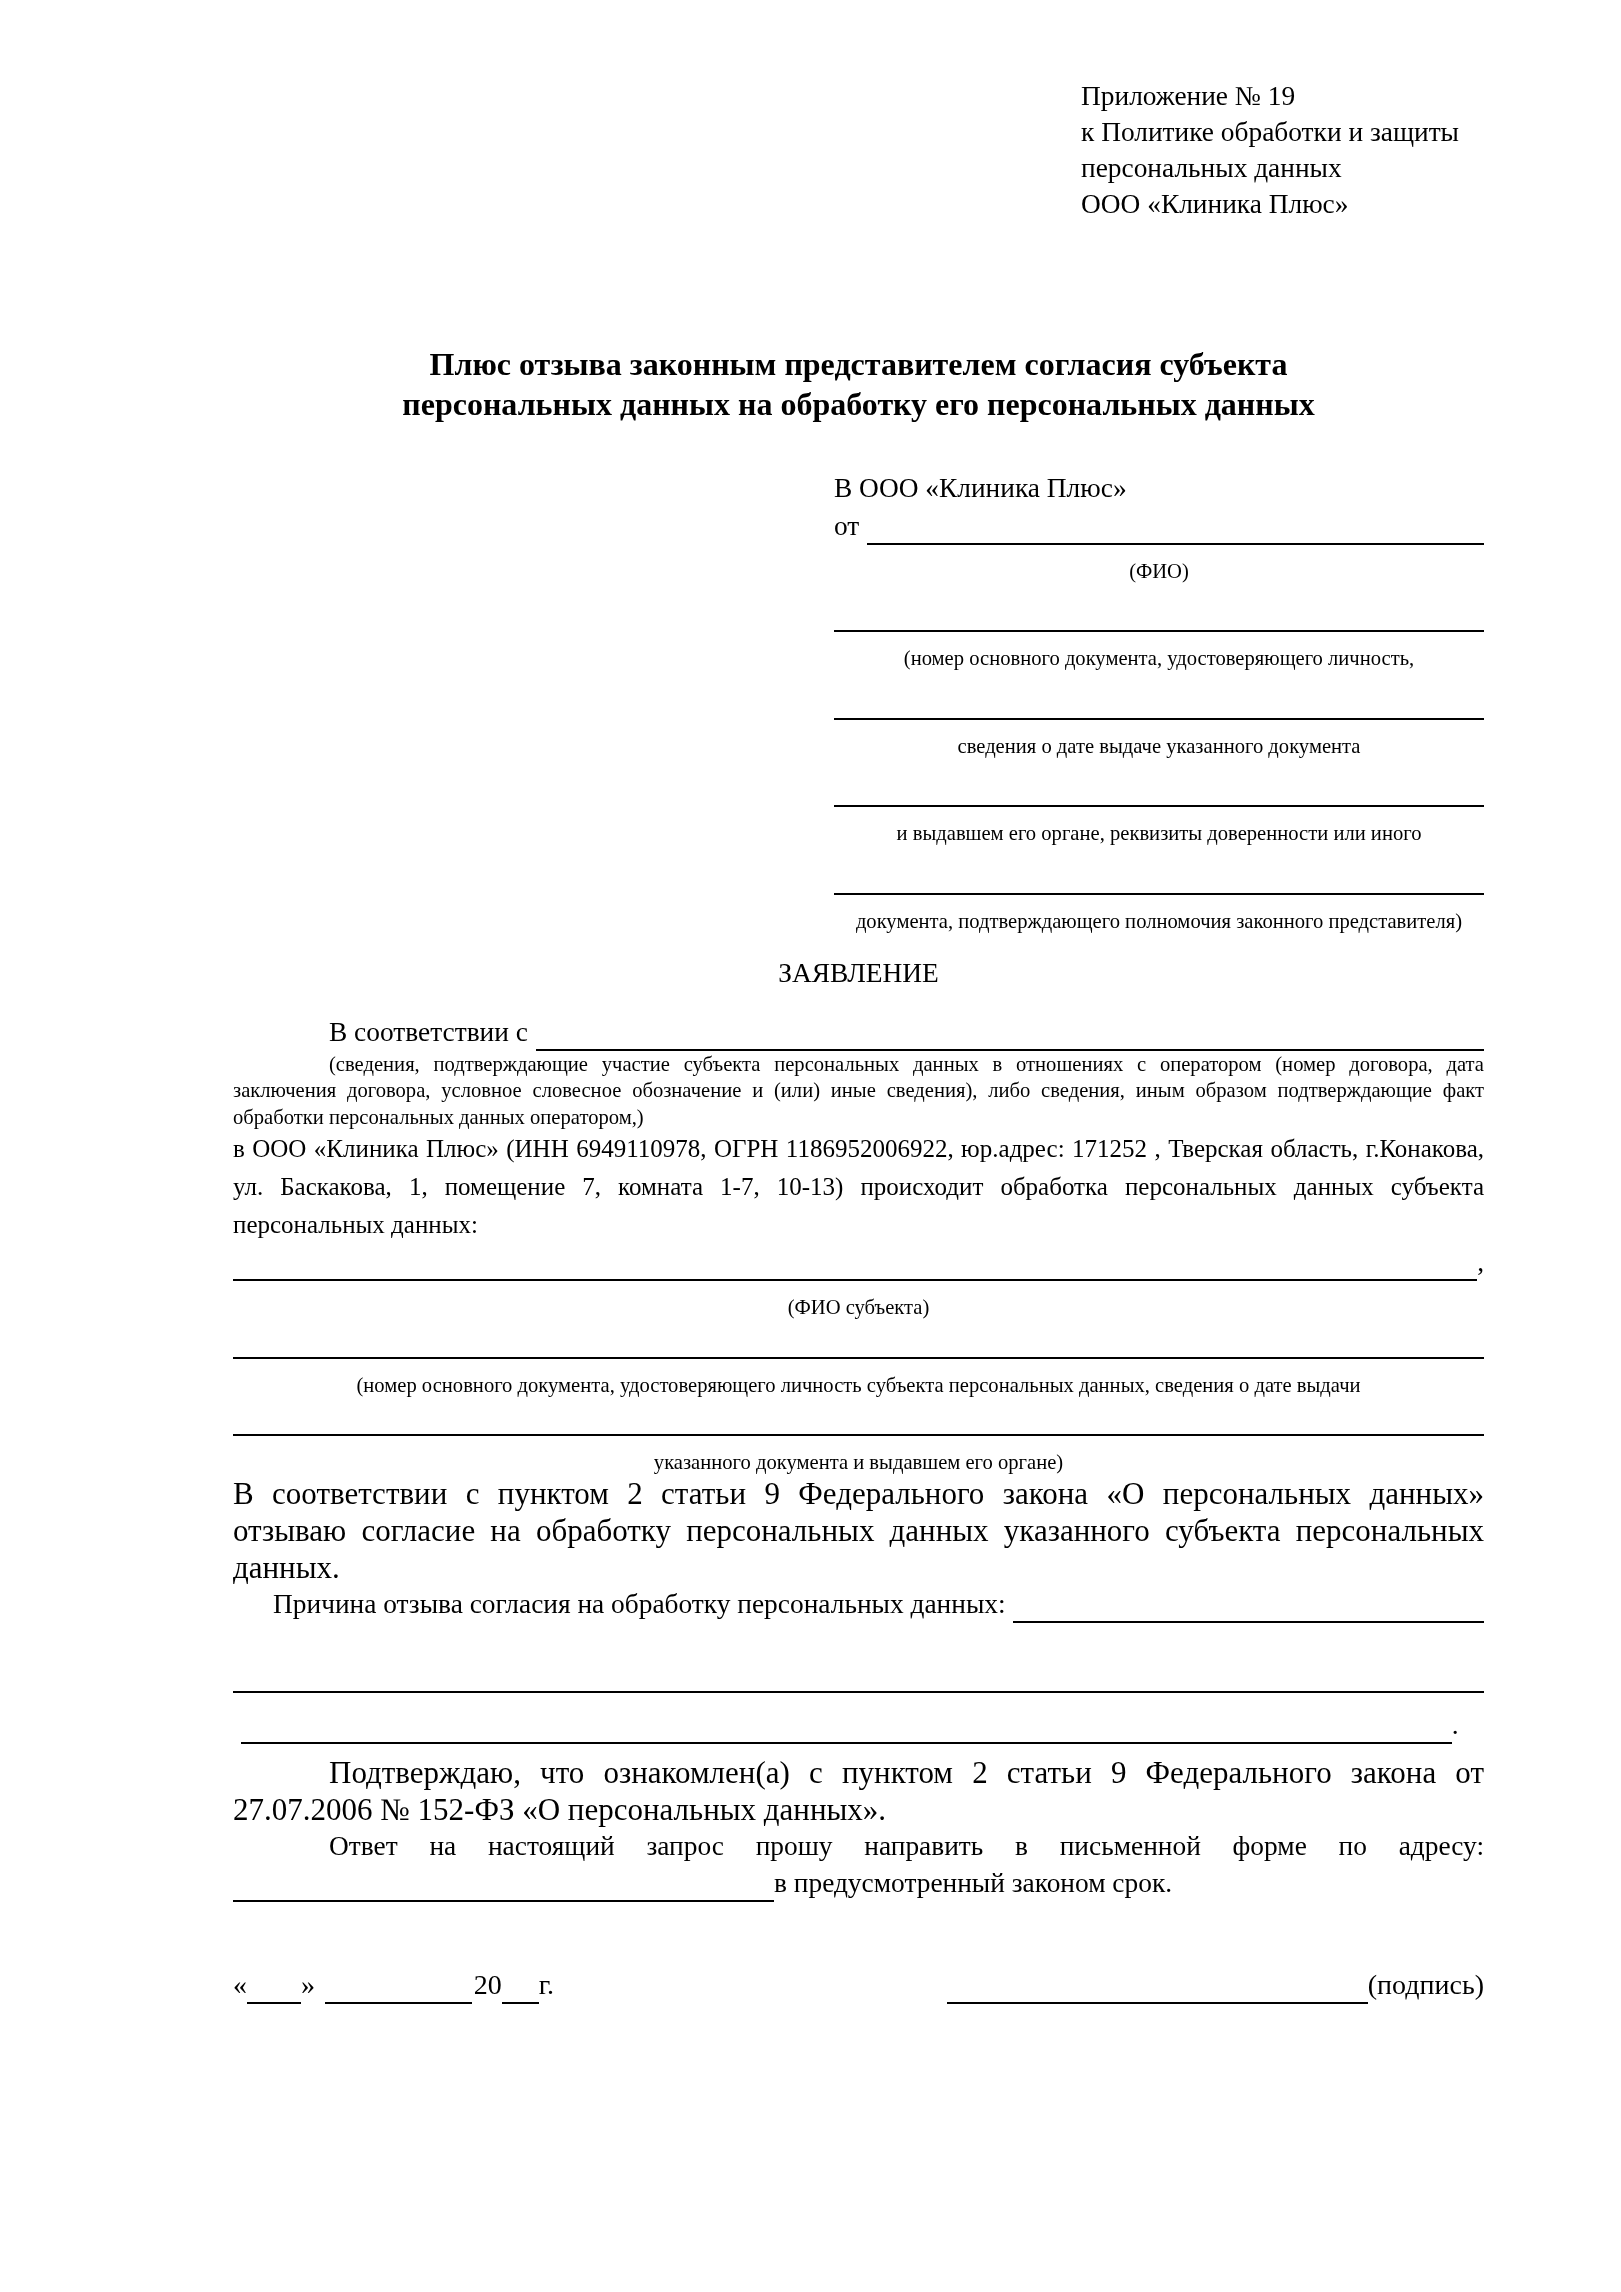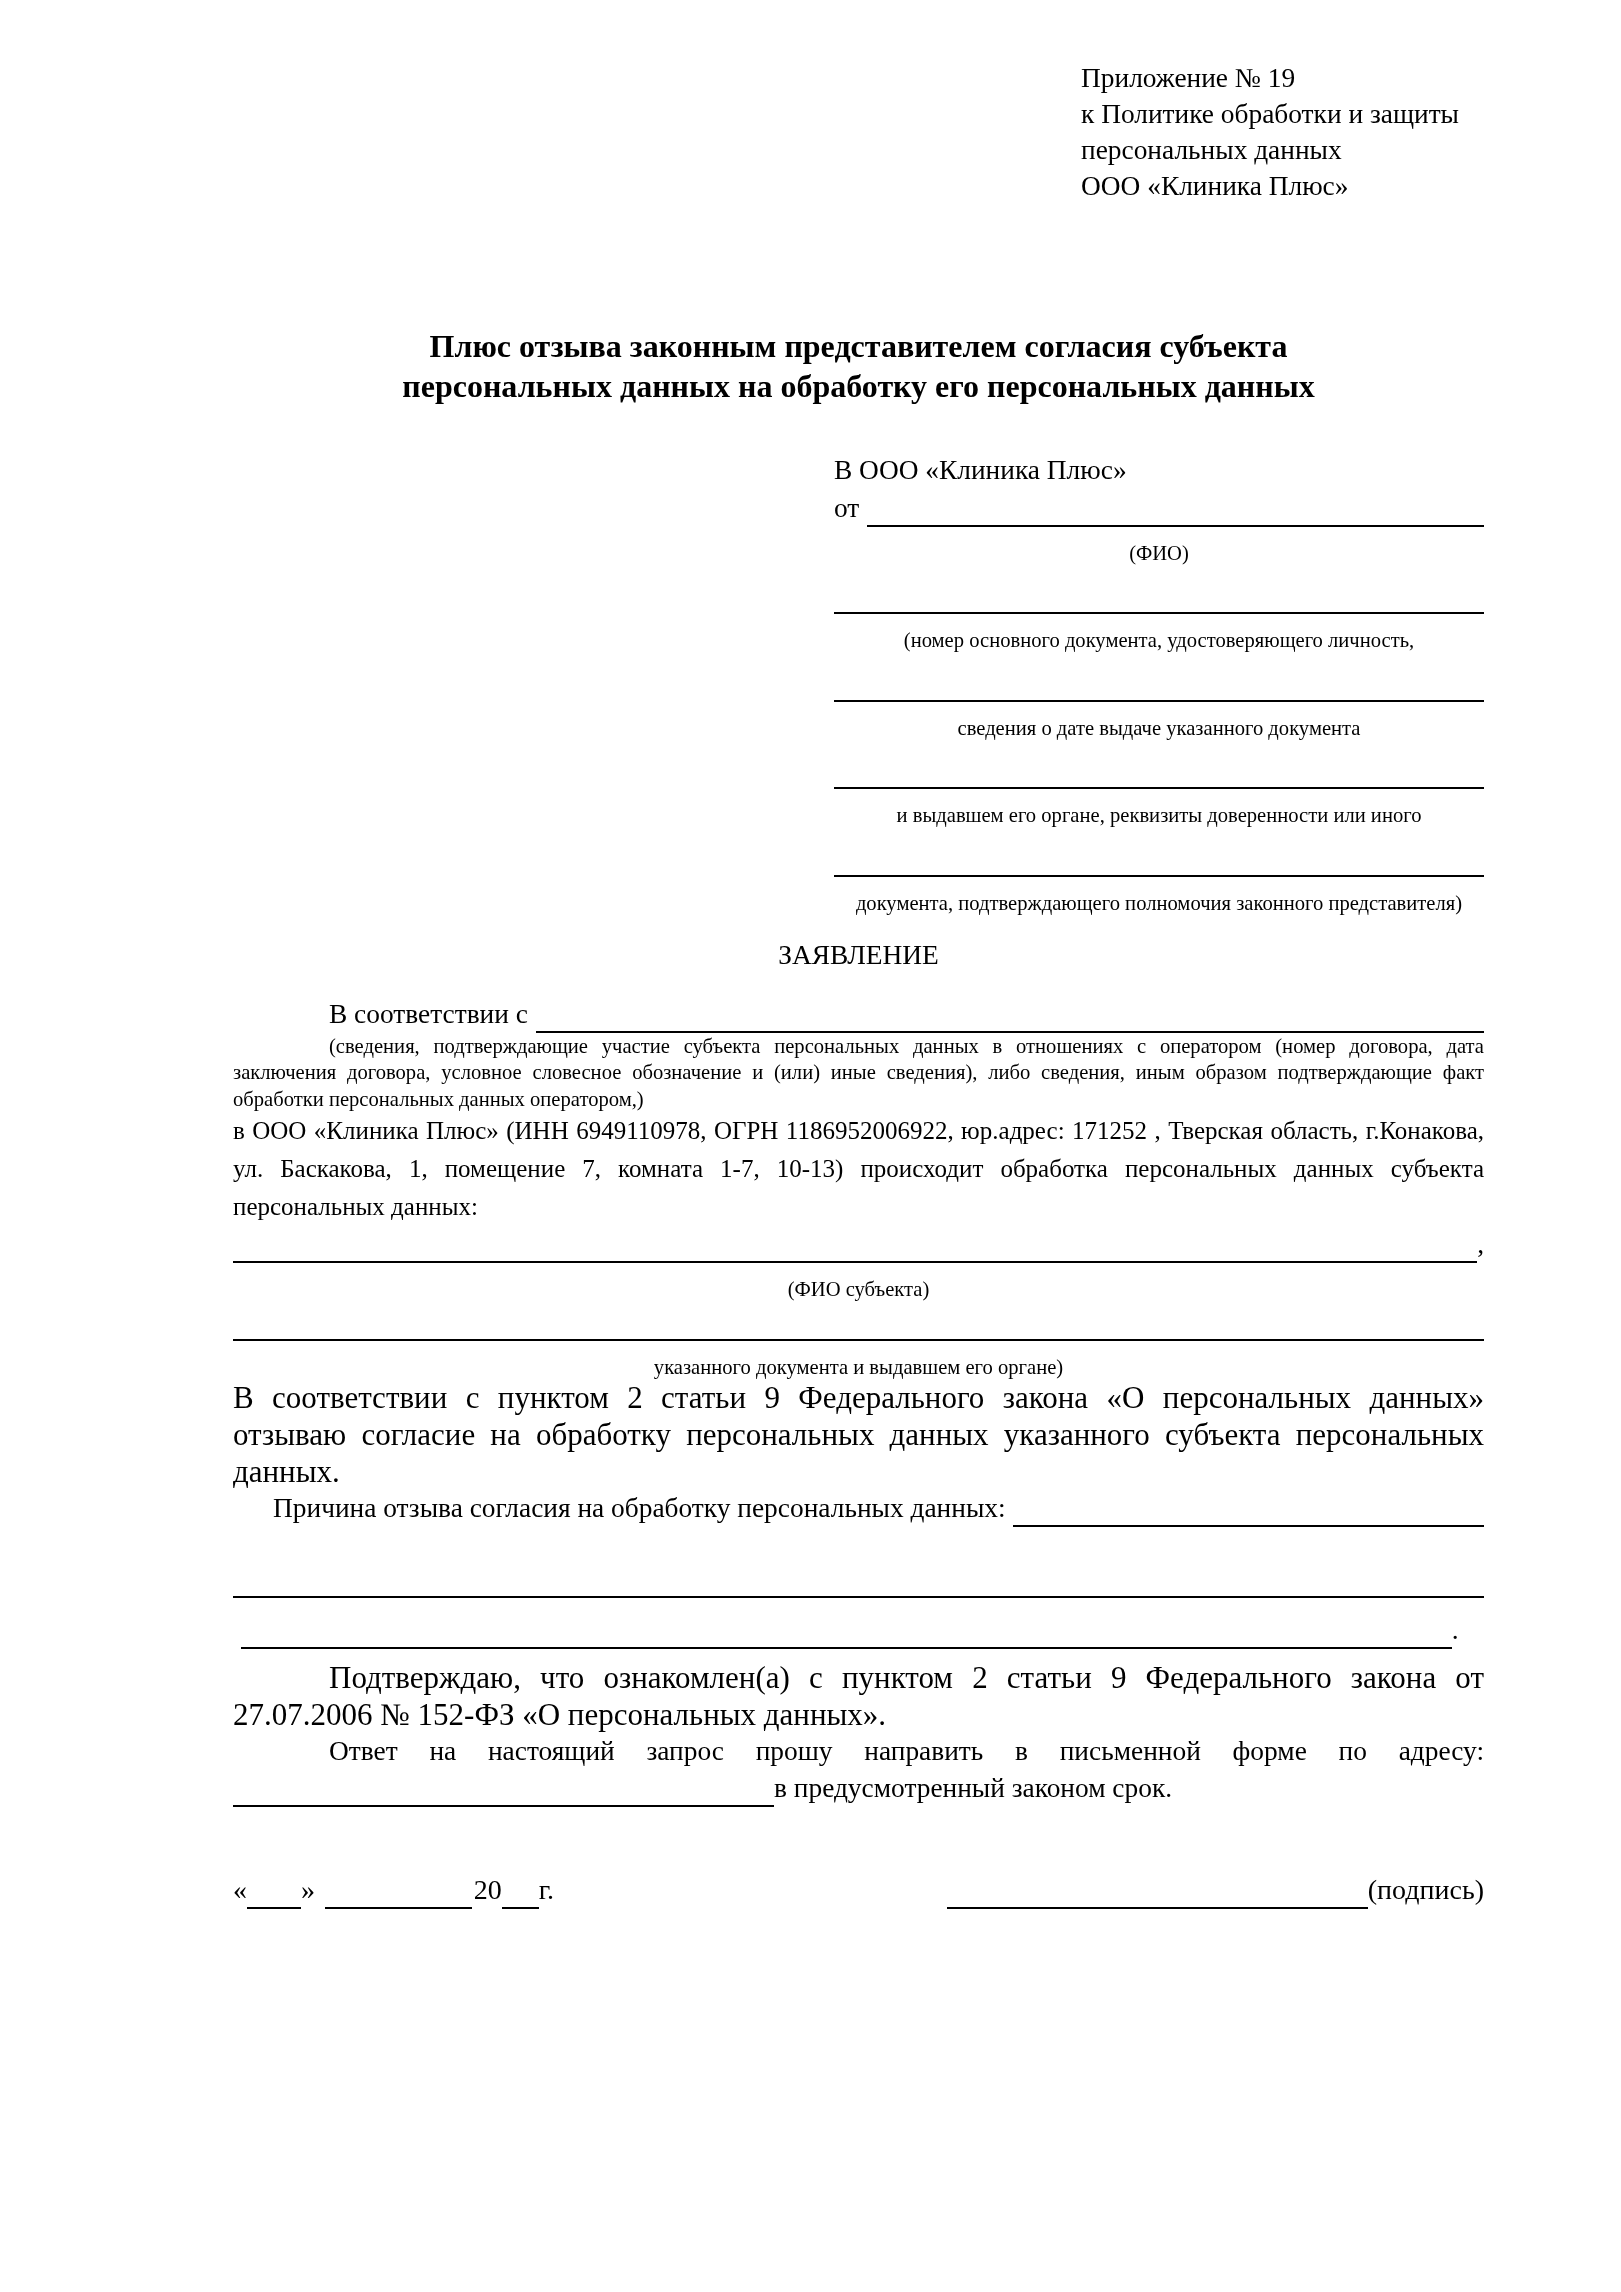--- a/index.html
+++ b/index.html
@@ -4,21 +4,21 @@
 <style>
   html,body { margin:0; padding:0; background:#888; }
   .page {
     position:relative;
     width:1621px; height:2293px;
     margin:0 auto;
     background:#ffffff;
     color:#000000;
     font-family:"Liberation Serif","DejaVu Serif",serif;
     box-sizing:border-box;
-    padding:60px 137px 0 233px;
+    padding:78px 137px 0 233px;
     overflow:hidden;
   }
   
   .header-note { margin-left:848px; font-size:27.4px; line-height:36px; }
   
   .doc-title { margin-top:122px; text-align:center; font-weight:bold; font-size:32px; line-height:40px; }
   
   .addressee { margin-top:45px; margin-left:601px; }
   .addressee .org { font-size:27.4px; line-height:39px; }
   .flex-row { display:flex; font-size:27.4px; line-height:37px; }
@@ -113,20 +113,24 @@
 
   <div class="w-group">
     <div class="w-row">
       <span class="fill"></span>
       <span class="suffix">,</span>
     </div>
     <div class="u-caption">(ФИО субъекта)</div>
   </div>
   <div class="w-group">
     <div class="w-line"></div>
+    <div class="u-caption">(номер основного документа, удостоверяющего личность субъекта персональных данных, сведения о дате выдачи</div>
+  </div>
+  <div class="w-group">
+    <div class="w-line"></div>
     <div class="u-caption">указанного документа и выдавшем его органе)</div>
   </div>
 
   <div class="body-para">В соответствии с пунктом 2 статьи 9 Федерального закона «О персональных данных» отзываю согласие на обработку персональных данных указанного субъекта персональных данных.</div>
 
   <div class="reason-row">
     <span class="label">Причина отзыва согласия на обработку персональных данных:</span>
     <span class="fill"></span>
   </div>
 

